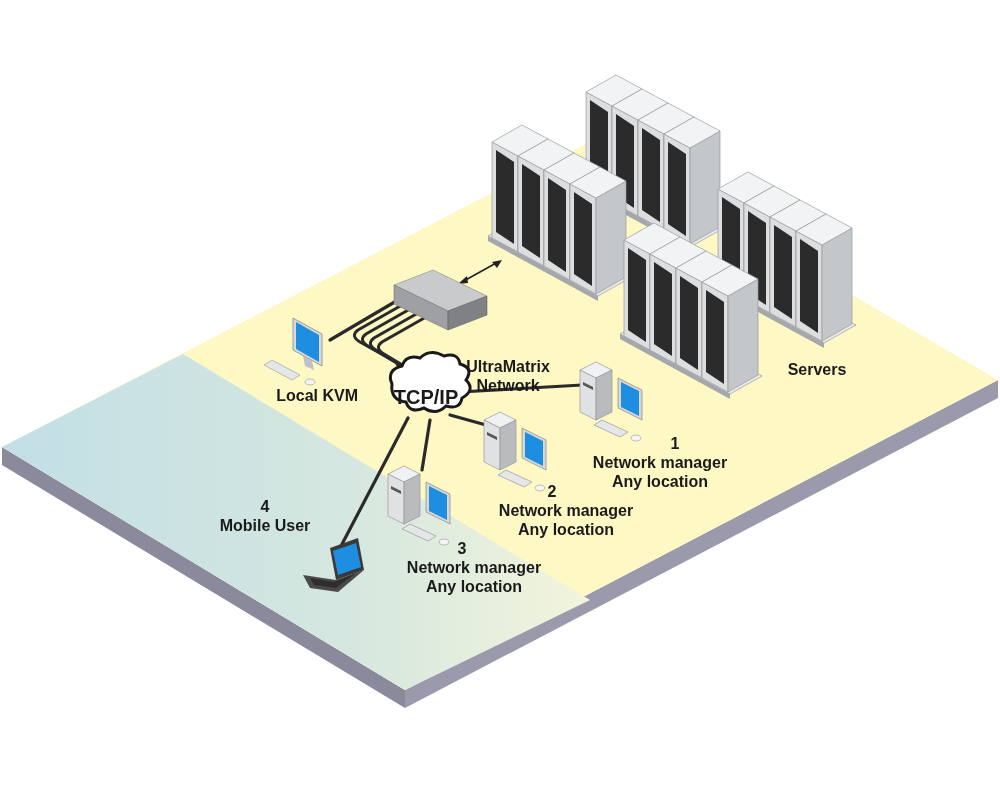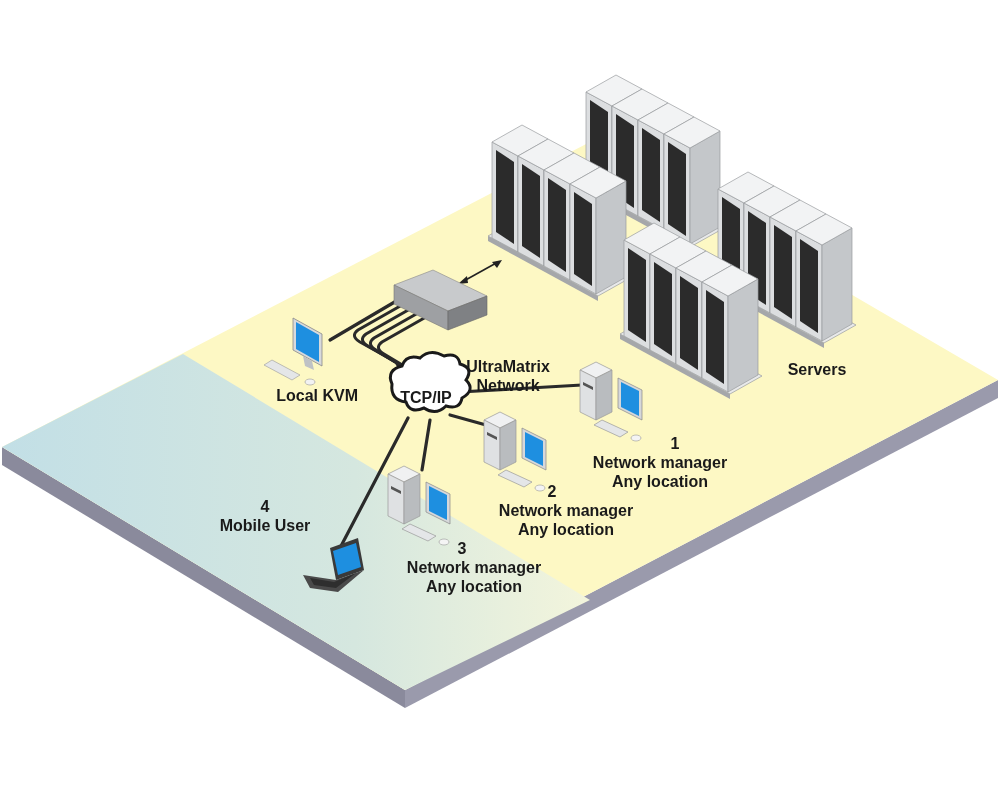--- a/index.html
+++ b/index.html
@@ -217,21 +217,21 @@
     <polygon points="303,575 336,580 364,570 338,592 310,588" fill="#4a4a4a"></polygon>
     <polygon points="310,578 334,582 356,573 336,588 314,585" fill="#2e2e2e"></polygon>
   </g>
 </svg>
 
 <div class="lbl" style="left:452px; top:326px; width:112px;margin-top:31px;">
   <span>UltraMatrix</span>
   <span>Network</span>
 </div>
 
-<div class="lbl" style="left:386px; top:388px; width:80px; font-size:16px;">TCP/IP</div>
+<div class="lbl" style="left:386px; top:388px; width:80px; font-size:20px;">TCP/IP</div>
 
 <div class="lbl" style="left:248px; top:386px; width:110px;text-align:right;">Local KVM</div>
 
 <div class="lbl" style="left:772px; top:360px; width:90px;">Servers</div>
 
 <div class="lbl" style="left:578px; top:434px; width:164px;">
   <span style="padding-left:30px;">1</span>
   <span>Network manager</span>
   <span>Any location</span>
 </div>

